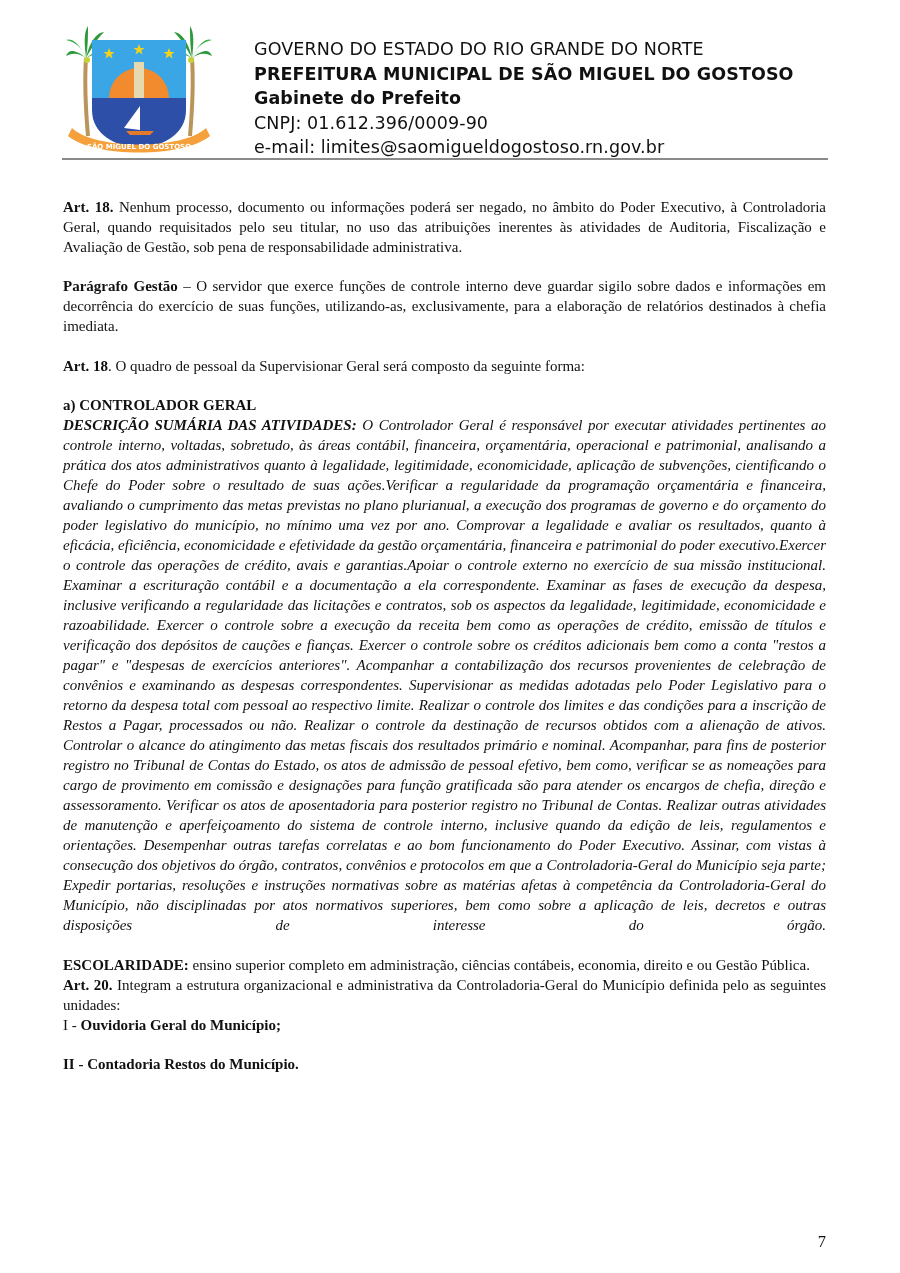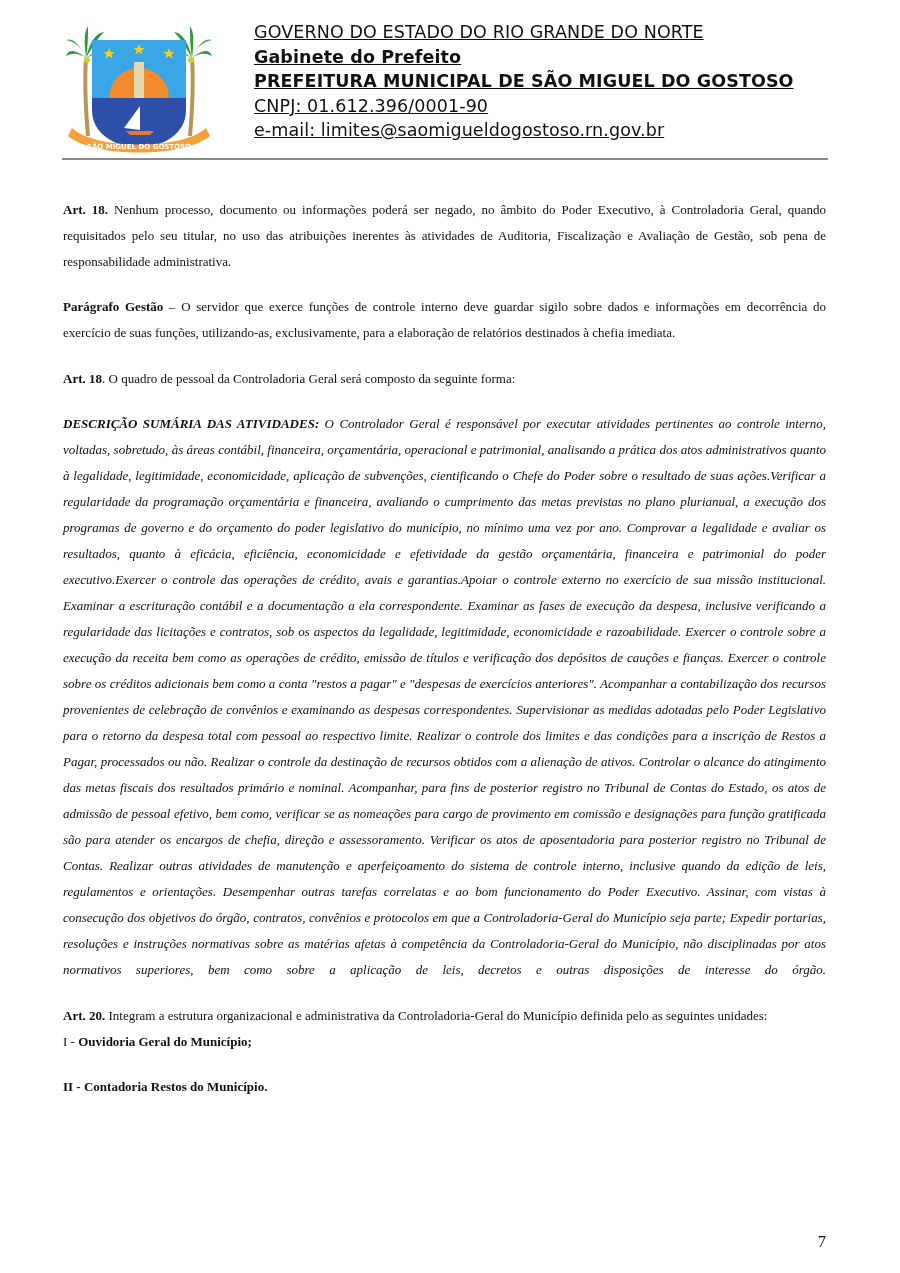--- a/index.html
+++ b/index.html
@@ -1,23 +1,23 @@
 <!DOCTYPE html>
 <html><head>
 <meta charset="utf-8">
 <style>
   html, body { margin: 0; padding: 0; background: #ffffff; }
   body { width: 900px; height: 1273px; position: relative; overflow: hidden; color: #111; }
   .header { position: absolute; left: 62px; top: 14px; width: 766px; height: 146px; }
   .logo { position: absolute; left: 2px; top: 4px; width: 150px; height: 136px; }
-  .head-text { position: absolute; left: 192px; top: 6px; font-family: "DejaVu Sans", sans-serif; color: #111; text-decoration: underline; }
+  .head-text { position: absolute; left: 192px; top: 23px; font-family: "DejaVu Sans", sans-serif; color: #111; }
   .head-text div { font-size: 17.5px; line-height: 24.5px; white-space: nowrap; letter-spacing: 0.1px; }
   .head-text .b { font-weight: bold; }
   .rule { position: absolute; left: 62px; top: 158px; width: 766px; height: 2px; background: #8a8a8a; }
-  .body { position: absolute; left: 63px; top: 197px; width: 763px; font-family: "Liberation Serif", serif; font-size: 13px; line-height: 26px; }
+  .body { position: absolute; left: 63px; top: 197px; width: 763px; font-family: "Liberation Serif", serif; font-size: 15px; line-height: 20px; }
   .body p { margin: 0; text-align: justify; }
   .body .gap { height: 19.4px; }
   .b { font-weight: bold; }
   .lastline-justify { text-align-last: justify; font-style: italic; }
   .page-num { position: absolute; right: 74px; top: 1232px; font-family: "Liberation Serif", serif; font-size: 16.5px; }
 </style>
 </head>
 <body>
 
 <div class="header">
@@ -51,36 +51,38 @@
     <g fill="#f5d21a">
       <polygon points="45,30 46.5,34 50.5,34 47.3,36.5 48.5,40.5 45,38 41.5,40.5 42.7,36.5 39.5,34 43.5,34"></polygon>
       <polygon points="75,26 76.5,30 80.5,30 77.3,32.5 78.5,36.5 75,34 71.5,36.5 72.7,32.5 69.5,30 73.5,30"></polygon>
       <polygon points="105,30 106.5,34 110.5,34 107.3,36.5 108.5,40.5 105,38 101.5,40.5 102.7,36.5 99.5,34 103.5,34"></polygon>
     </g>
     <path d="M8 110 C30 132 120 132 142 110 L146 118 C120 140 30 140 4 118 Z" fill="#f5a03a"></path>
     <text x="75" y="131" text-anchor="middle" font-family="DejaVu Sans, sans-serif" font-size="7" font-weight="bold" fill="#ffffff">SÃO MIGUEL DO GOSTOSO</text>
   </svg>
   <div class="head-text">
     <div>GOVERNO DO ESTADO DO RIO GRANDE DO NORTE</div>
+    <div class="b">PREFEITURA MUNICIPAL DE SÃO MIGUEL DO GOSTOSO</div>
     <div class="b">Gabinete do Prefeito</div>
-    <div class="b">PREFEITURA MUNICIPAL DE SÃO MIGUEL DO GOSTOSO</div>
-    <div>CNPJ: 01.612.396/0001-90</div>
+    <div>CNPJ: 01.612.396/0009-90</div>
     <div>e-mail: limites@saomigueldogostoso.rn.gov.br</div>
   </div>
 </div>
 <div class="rule"></div>
 
 <div class="body">
   <p><span class="b">Art. 18.</span><span> Nenhum processo, documento ou informações poderá ser negado, no âmbito do Poder Executivo, à Controladoria Geral, quando requisitados pelo seu titular, no uso das atribuições inerentes às atividades de Auditoria, Fiscalização e Avaliação de Gestão, sob pena de responsabilidade administrativa.</span></p>
   <div class="gap"></div>
   <p><span class="b">Parágrafo Gestão</span><span> – O servidor que exerce funções de controle interno deve guardar sigilo sobre dados e informações em decorrência do exercício de suas funções, utilizando-as, exclusivamente, para a elaboração de relatórios destinados à chefia imediata.</span></p>
   <div class="gap"></div>
-  <p><span class="b">Art. 18</span><span>. O quadro de pessoal da Controladoria Geral será composto  da seguinte forma:</span></p>
+  <p><span class="b">Art. 18</span><span>. O quadro de pessoal da Supervisionar Geral será composto  da seguinte forma:</span></p>
   <div class="gap"></div>
+  <p class="b">a) CONTROLADOR GERAL</p>
   <p class="lastline-justify"><span class="b">DESCRIÇÃO SUMÁRIA DAS ATIVIDADES:</span><span> O Controlador Geral é responsável por executar atividades pertinentes ao controle interno, voltadas, sobretudo, às áreas contábil, financeira, orçamentária, operacional e patrimonial, analisando a prática dos atos administrativos quanto à legalidade, legitimidade, economicidade, aplicação de subvenções, cientificando o Chefe do Poder sobre o resultado de suas ações.Verificar a regularidade da programação orçamentária e financeira, avaliando o cumprimento das metas previstas no plano plurianual, a execução dos programas de governo e do orçamento do poder legislativo do município, no mínimo uma vez por ano. Comprovar a legalidade e avaliar os resultados, quanto à eficácia, eficiência, economicidade e efetividade da gestão orçamentária, financeira e patrimonial do poder executivo.Exercer o controle das operações de crédito, avais e garantias.Apoiar o controle externo no exercício de sua missão institucional. Examinar a escrituração contábil e a documentação a ela correspondente.  Examinar as fases de execução da despesa, inclusive verificando a regularidade das licitações e contratos, sob os aspectos da legalidade, legitimidade, economicidade e razoabilidade. Exercer o controle sobre a execução da receita bem como as operações de crédito, emissão de títulos e verificação dos depósitos de cauções e fianças. Exercer o controle sobre os créditos adicionais bem como a conta "restos a pagar" e "despesas de exercícios anteriores". Acompanhar a contabilização dos recursos provenientes de celebração de convênios e examinando as despesas correspondentes. Supervisionar as medidas adotadas pelo Poder Legislativo para o retorno da despesa total com pessoal ao respectivo limite. Realizar o controle dos limites e das condições para a inscrição de Restos a Pagar, processados ou não. Realizar o controle da destinação de recursos obtidos com a alienação de ativos. Controlar o alcance do atingimento das metas fiscais dos resultados primário e nominal. Acompanhar, para fins de posterior registro no Tribunal de Contas do Estado, os atos de admissão de pessoal efetivo, bem como, verificar se as nomeações para cargo de provimento em comissão e designações para função gratificada são para atender os encargos de chefia, direção e assessoramento. Verificar os atos de aposentadoria para posterior registro no Tribunal de Contas. Realizar outras atividades de manutenção e aperfeiçoamento do sistema de controle interno, inclusive quando da edição de leis, regulamentos e orientações. Desempenhar outras tarefas correlatas e ao bom funcionamento do Poder Executivo. Assinar, com vistas à consecução dos objetivos do órgão, contratos, convênios e protocolos em que a Controladoria-Geral do Município seja parte; Expedir portarias, resoluções e instruções normativas sobre as matérias afetas à competência da Controladoria-Geral do Município, não disciplinadas por atos normativos superiores, bem como sobre a aplicação de leis, decretos e outras disposições de interesse do órgão.</span></p>
   <div class="gap"></div>
+  <p><span class="b">ESCOLARIDADE:</span><span> ensino superior completo em administração, ciências contábeis, economia,  direito e ou Gestão Pública.</span></p>
   <p><span class="b">Art. 20.</span><span> Integram a estrutura organizacional e administrativa da Controladoria-Geral do Município definida pelo as seguintes unidades:</span></p>
   <p><span>I - </span><span class="b">Ouvidoria Geral do Município;</span></p>
   <div class="gap"></div>
   <p class="b">II - Contadoria Restos do Município.</p>
 </div>
 
 <div class="page-num">7</div>
 
 </body></html>

